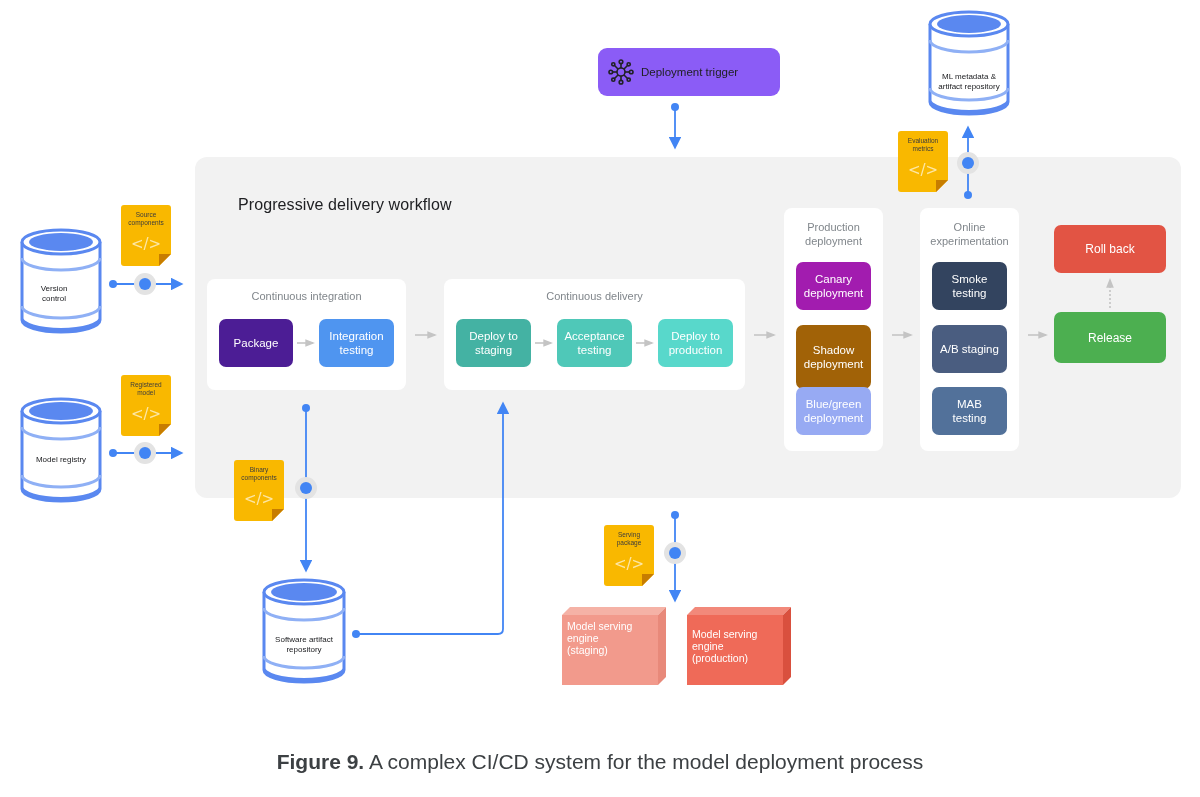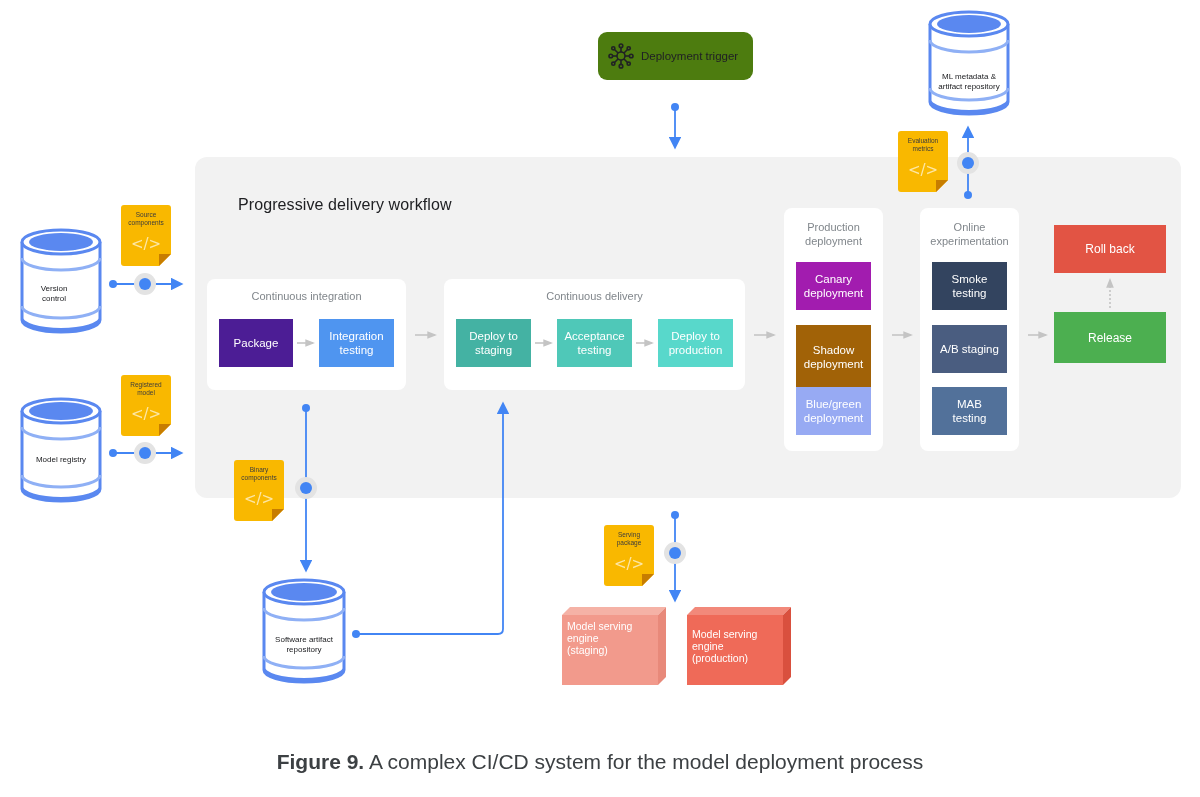--- a/index.html
+++ b/index.html
@@ -7,24 +7,24 @@
          font-family: "Liberation Sans", "DejaVu Sans", sans-serif; color: #202124; }
   svg.wires { position: absolute; left: 0; top: 0; width: 1200px; height: 797px; pointer-events: none; }
 
   .panel { position: absolute; left: 195px; top: 157px; width: 986px; height: 341px;
            background: #f2f2f2; border-radius: 12px; }
   .panel-title { position: absolute; left: 210px; top: 196px; font-size: 16px; color: #202124; letter-spacing: 0.1px; margin-left: 28px; }
 
   .group { position: absolute; background: #ffffff; border-radius: 8px; }
   .group-title { position: absolute; left: 0; right: 0; text-align: center; font-size: 11px; color: #80868b; line-height: 14px; }
 
-  .step { position: absolute; border-radius: 0; color: #ffffff; font-size: 11.5px; line-height: 14px;
+  .step { position: absolute; border-radius: 7px; color: #ffffff; font-size: 11.5px; line-height: 14px;
           display: flex; align-items: center; justify-content: center; text-align: center; white-space: pre-line; }
 
-  .trigger { position: absolute; left: 598px; top: 32px; width: 155px; height: 48px; background: #4d7c0f;
+  .trigger { position: absolute; left: 598px; top: 48px; width: 182px; height: 48px; background: #8b5cf6;
              border-radius: 9px; display: flex; align-items: center; padding-left: 10px; box-sizing: border-box; }
   .trigger-label { font-size: 11.5px; color: #202124; margin-left: 7px; }
 
   .db { position: absolute; }
   .db-label { position: absolute; left: 0; right: 0; text-align: center; font-size: 8px; line-height: 10px;
               color: #202124; white-space: pre-line; font-weight: bold; }
 
   .note { position: absolute; width: 50px; height: 61px; }
   .note-label { position: absolute; left: 2px; right: 2px; top: 6px; text-align: center; font-size: 6.5px;
                 line-height: 8px; color: #3c3c3c; white-space: pre-line; }

